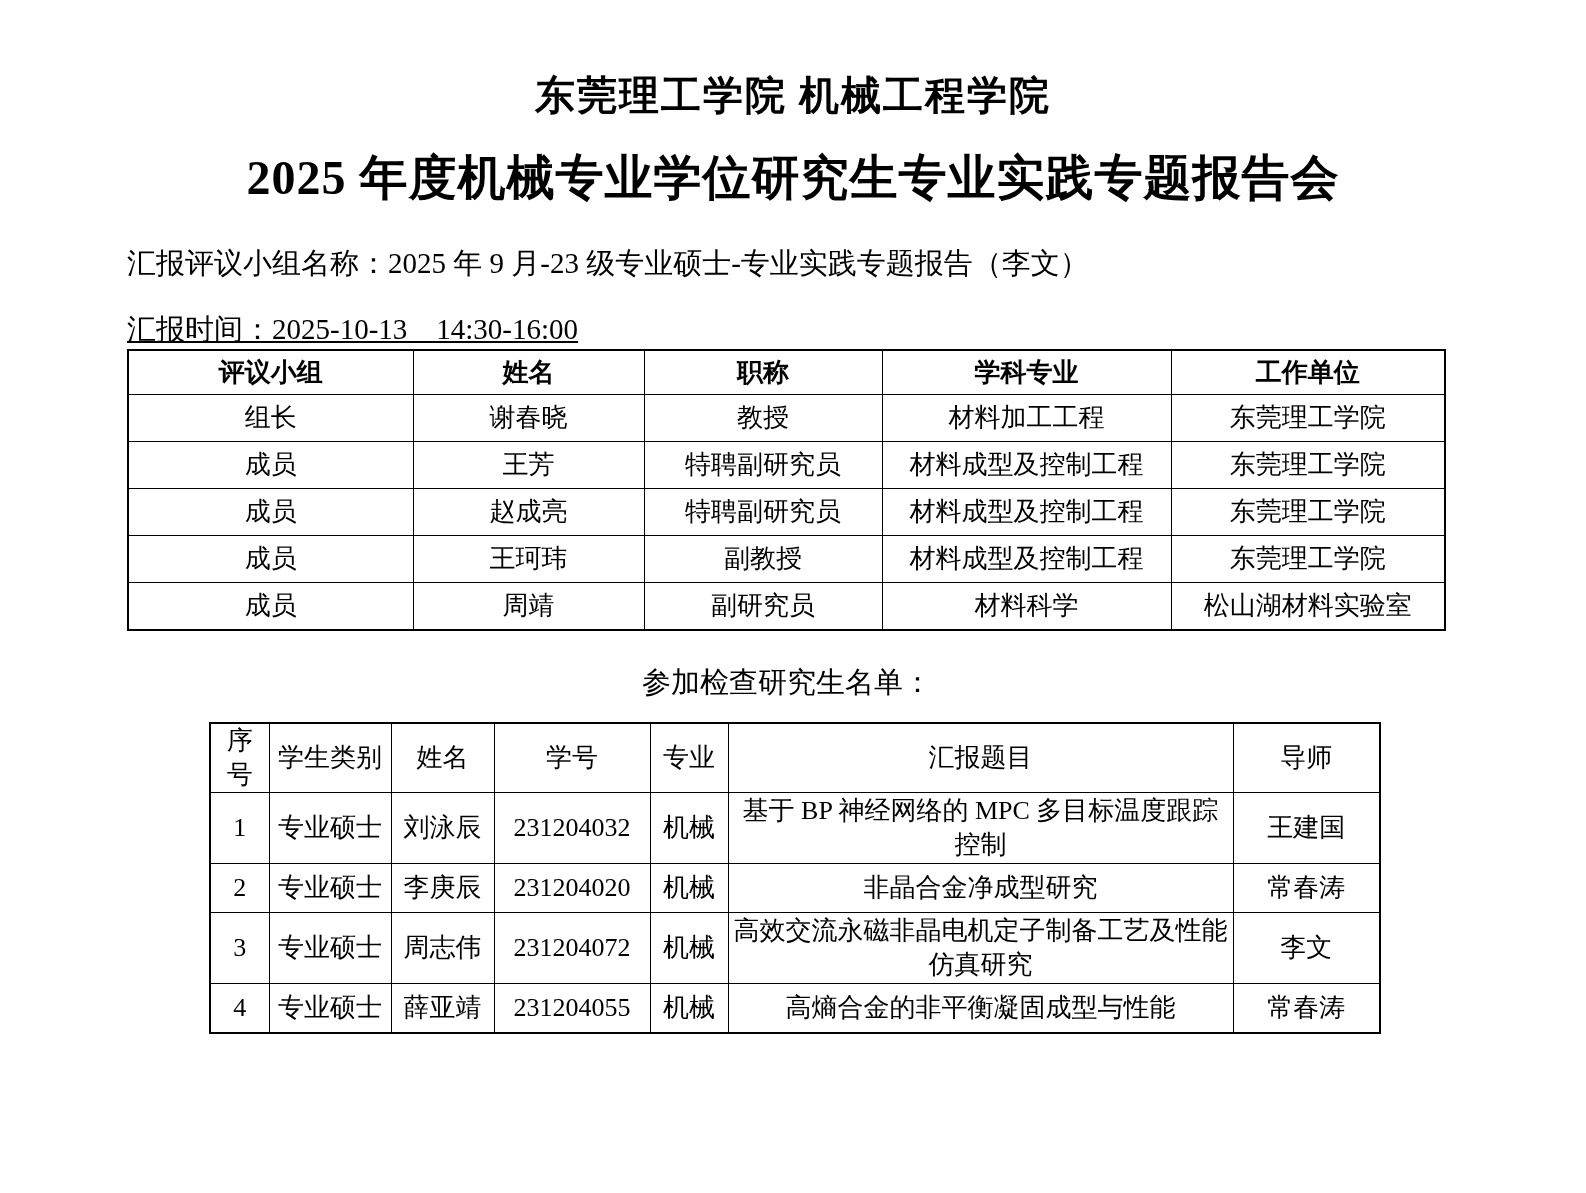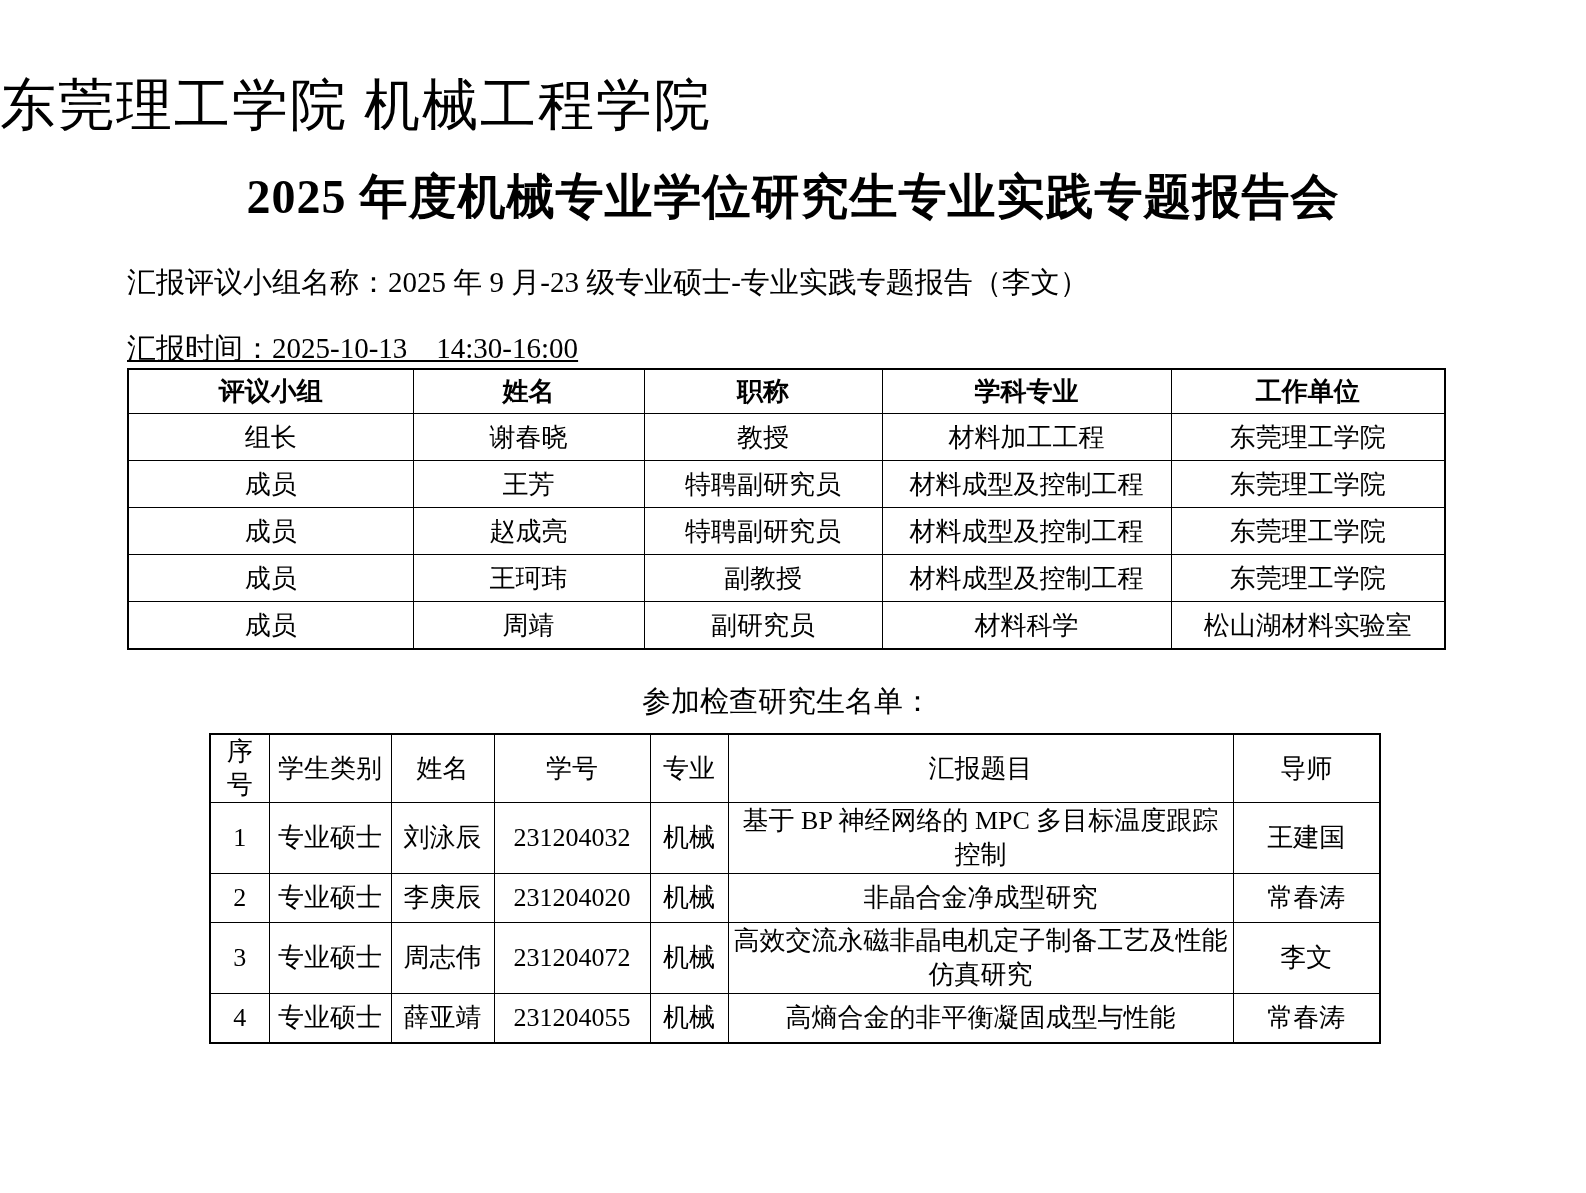--- a/index.html
+++ b/index.html
@@ -7,22 +7,23 @@
   }
   body {
     width: 1586px; height: 1193px;
     font-family: "Liberation Serif", "DejaVu Serif", serif;
     color: #000;
     overflow: hidden;
   }
   .page { width: 1586px; }
   .doc-title {
     padding-top: 72px;
-    font-size: 56px;
-    font-weight: normal;
+    font-size: 40px;
+    font-weight: bold;
+    text-align: center;
     line-height: 1.2;
     letter-spacing: 2px;
     white-space: pre-wrap;
   }
   .doc-subtitle {
     margin-top: 26px;
     font-size: 48px;
     font-weight: bold;
     text-align: center;
     letter-spacing: 1px;
@@ -52,21 +53,21 @@
     vertical-align: middle;
     font-size: 26px;
     line-height: 1.3;
     padding: 0 4px;
     overflow: hidden;
   }
   .committee-table { width: 1317px; }
   .committee-table th { height: 43px; font-weight: bold; }
   .committee-table td { height: 46px; font-weight: normal; }
 
-  .students-table { margin-top: 11px; margin-left: 82px; width: 1170px; }
+  .students-table { margin-top: 20px; margin-left: 82px; width: 1170px; }
   .students-table th { height: 46px; font-weight: normal; }
   .students-table td { height: 48px; font-weight: normal; }
   .students-table tr.tall td { height: 70px; }
 </style>
 </head>
 <body>
 
 <div class="page">
 
   <div class="doc-title">东莞理工学院 机械工程学院</div>

